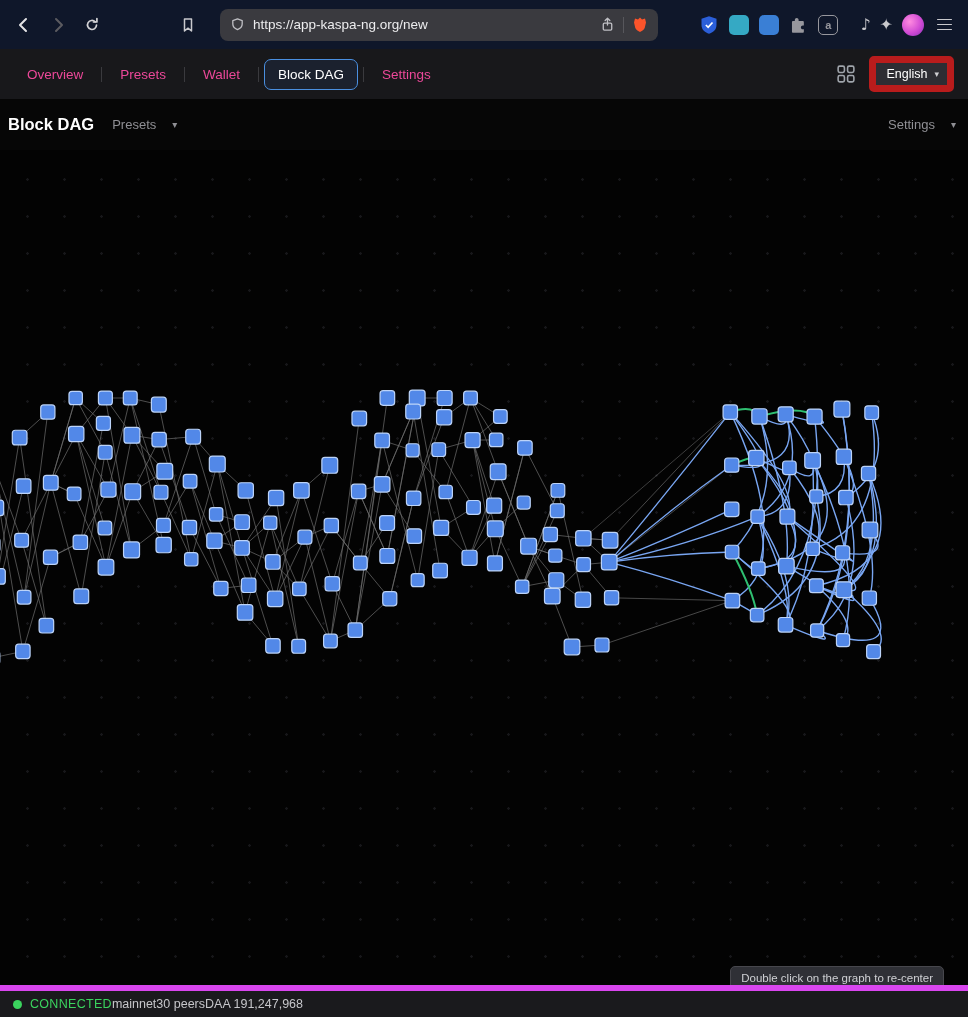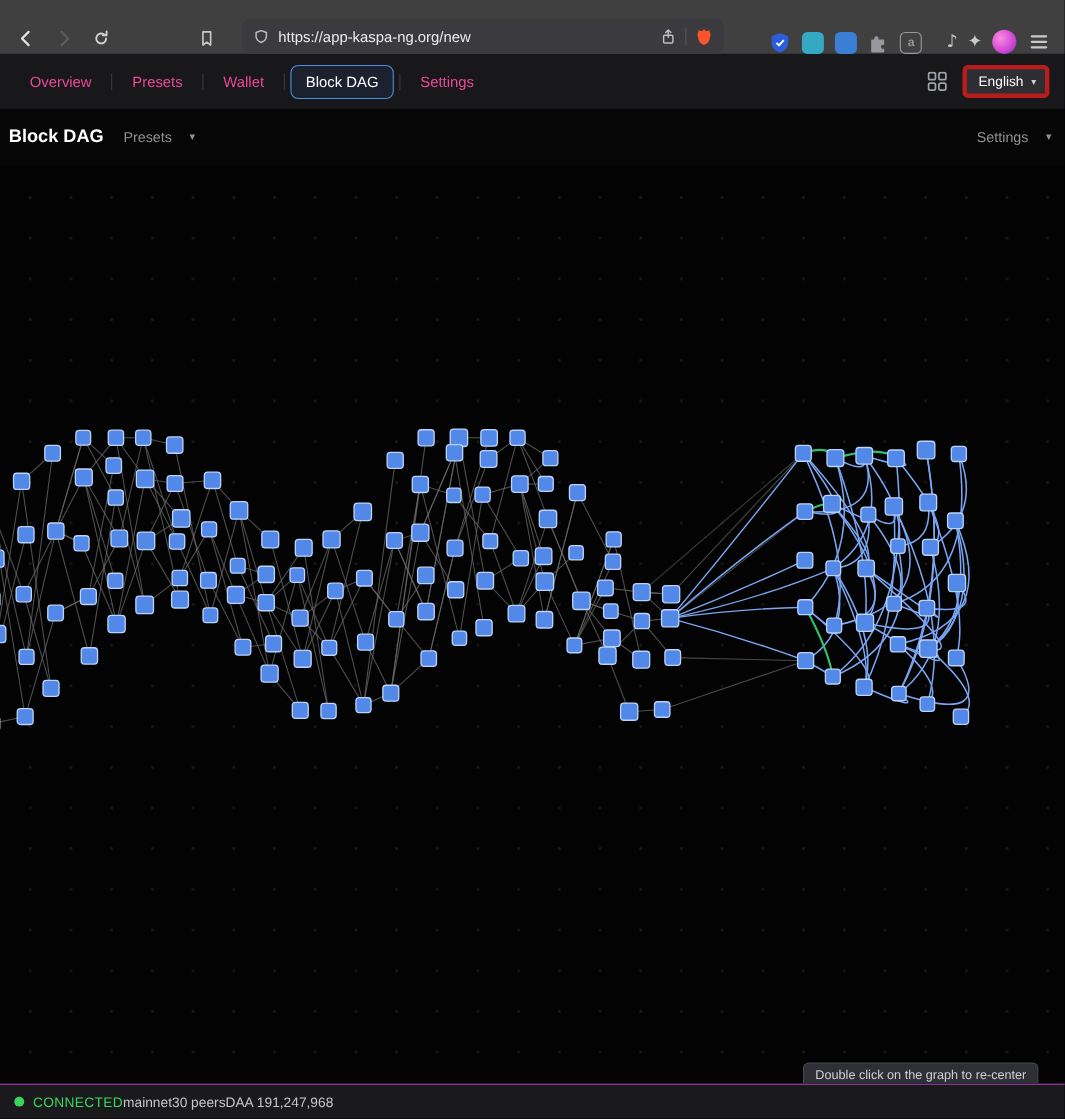--- a/index.html
+++ b/index.html
@@ -1,20 +1,20 @@
 <!DOCTYPE html>
 <html><head>
 <meta charset="utf-8">
 <style>
   *{box-sizing:border-box;margin:0;padding:0}
   html,body{width:968px;height:1017px;overflow:hidden}
   body{background:#000;font-family:"Liberation Sans","DejaVu Sans",sans-serif;color:#ddd}
 
   
-  .chrome{height:49px;background:#404040;display:flex;align-items:flex-end;padding:0 10px;gap:6px}
+  .chrome{height:49px;background:#0f172a;display:flex;align-items:center;padding:0 10px;gap:6px}
   .nav-btn{width:28px;height:28px;border-radius:6px;display:flex;align-items:center;justify-content:center;cursor:pointer}
   .bookmark-btn{margin-left:62px}
   .urlbar{width:438px;height:32px;margin-left:12px;background:#3a3a3f;border-radius:8px;display:flex;align-items:center;padding:0 10px;gap:8px}
   .url-text{flex:1;font-size:13.5px;color:#ececee;white-space:nowrap;overflow:hidden}
   .pill-div{width:1px;height:16px;background:#57575c}
   .ext-group{display:flex;align-items:center;gap:10px;margin-left:auto}
   .sys-group{display:flex;align-items:center;gap:9px;margin-left:16px;margin-right:2px}
   .ext-sq{width:20px;height:20px;border-radius:5px;display:flex;align-items:center;justify-content:center;font-size:11px;font-weight:bold;color:#fff}
   .ext-teal{background:#35a9c4}
   .ext-blue{background:#3a7fd5}
@@ -23,40 +23,40 @@
   .avatar{width:22px;height:22px;border-radius:50%;background:radial-gradient(circle at 35% 35%,#ff8be0,#d14bd4 55%,#8a2fb8)}
   .hamburger{display:flex;flex-direction:column;gap:3.5px;padding:4px}
   .hamburger span{display:block;width:15px;height:1.6px;background:#c9c9cd;border-radius:1px}
 
   
   .appnav{height:50px;background:#18181b;display:flex;align-items:center;padding:0 14px}
   .tab{font-size:13.5px;color:#ec4899;padding:7px 13px;border-radius:7px;cursor:pointer;white-space:nowrap}
   .tab.active{border:1.5px solid #4a8fe0;background:rgba(40,70,115,.22);color:#fff}
   .tabsep{width:1px;height:15px;background:#3a3a3e;margin:0 5px}
   .nav-right{margin-left:auto;display:flex;align-items:center;gap:14px}
-  .lang-select{background:#2d2d33;border:4px solid #b91c1c;border-radius:5px;color:#fff;font-size:12.5px;padding:4px 8px 4px 10px;display:flex;align-items:center;gap:7px;cursor:pointer}
+  .lang-select{background:#2d2d33;border:7px solid #b91c1c;border-radius:5px;color:#fff;font-size:12.5px;padding:4px 8px 4px 10px;display:flex;align-items:center;gap:7px;cursor:pointer}
   .lang-select .arr{font-size:9px;color:#cfcfd2}
 
   
   .pagehead{height:51px;background:#060606;display:flex;align-items:center;padding:0 8px}
   .title{font-size:16.5px;font-weight:bold;color:#fff;margin-right:18px}
   .dropdown{color:#8f8f94;font-size:13px;display:flex;align-items:center;gap:16px;cursor:pointer}
   .dropdown .caret{font-size:10px;color:#8f8f94}
   .dropdown.right{margin-left:auto;margin-right:4px}
 
   
   .canvas{position:relative;height:835px;background-color:#030303;
     background-image:radial-gradient(circle,#17171a 1.1px,transparent 1.5px);
     background-size:37px 37px;background-position:9px 11px;overflow:hidden}
   .canvas svg{position:absolute;inset:0}
   .tooltip{position:absolute;right:24px;bottom:-9px;background:#2f3036;border:1px solid #47474d;border-radius:5px;
     padding:5px 10px 9px;font-size:11.5px;color:#cfd0d4;white-space:nowrap;z-index:5}
 
   
-  .statusbar{height:32px;background:#1a1a1d;border-top:1px solid #d946ef;display:flex;align-items:center;padding:0 13px;font-size:12.5px;color:#c6c6ca}
+  .statusbar{height:32px;background:#1a1a1d;border-top:6px solid #d946ef;display:flex;align-items:center;padding:0 13px;font-size:12.5px;color:#c6c6ca}
   .dot{width:9px;height:9px;border-radius:50%;background:#3bd45e}
   .connected{margin-left:8px;letter-spacing:.3px}
   .stat{}
 </style>
 </head>
 <body>
 
 <div class="chrome">
   <div class="nav-btn">
     <svg width="16" height="16" viewBox="0 0 16 16">

